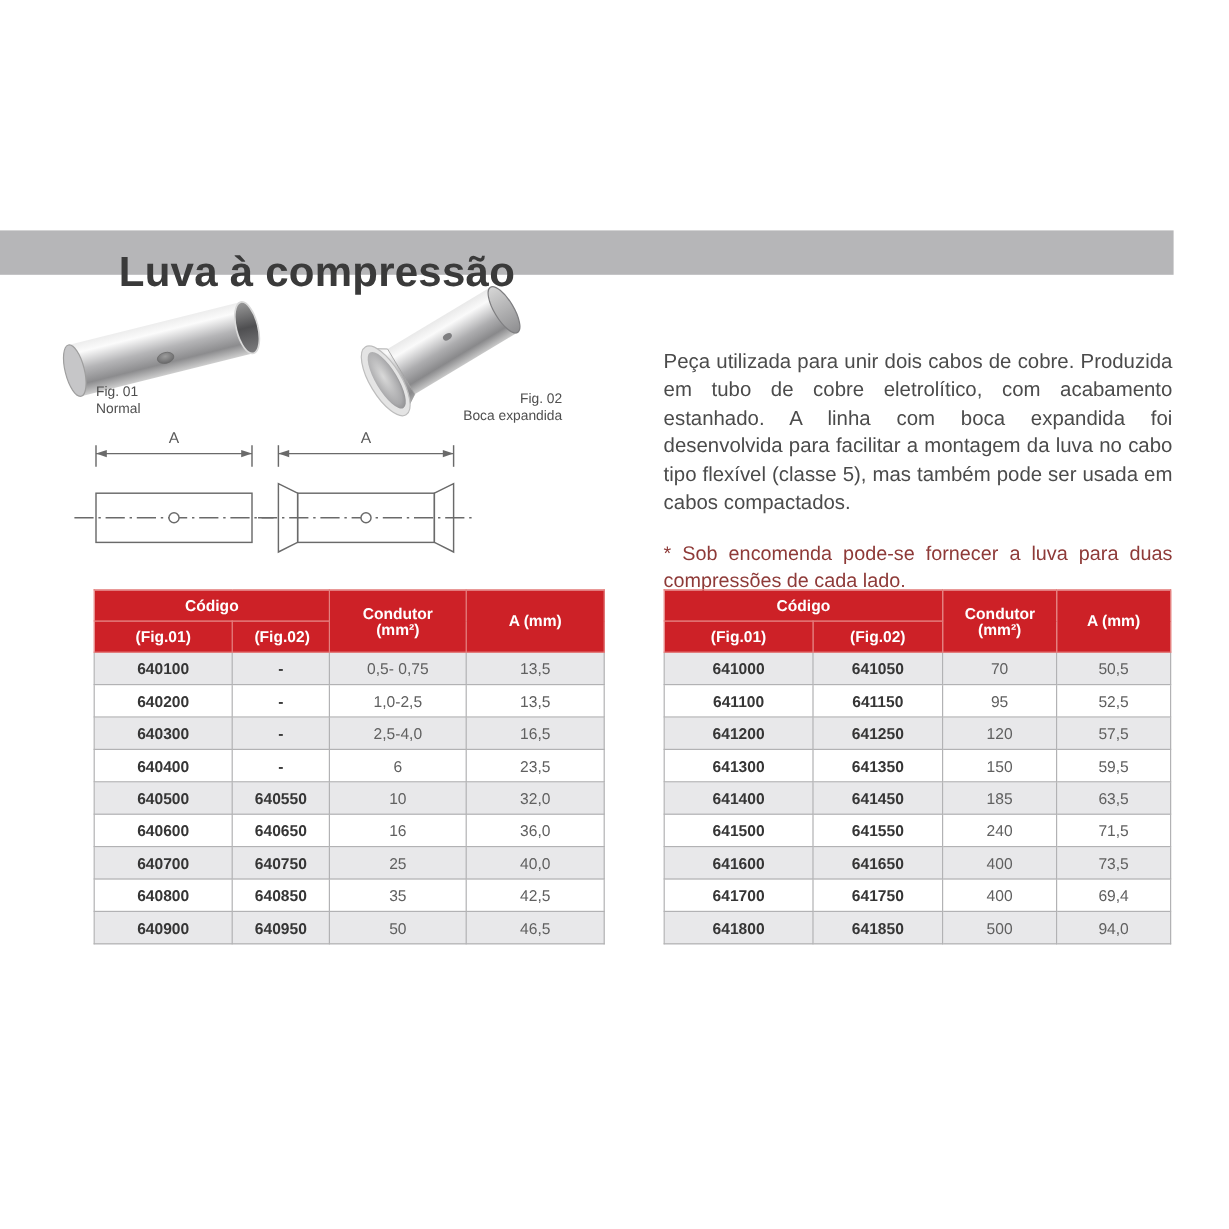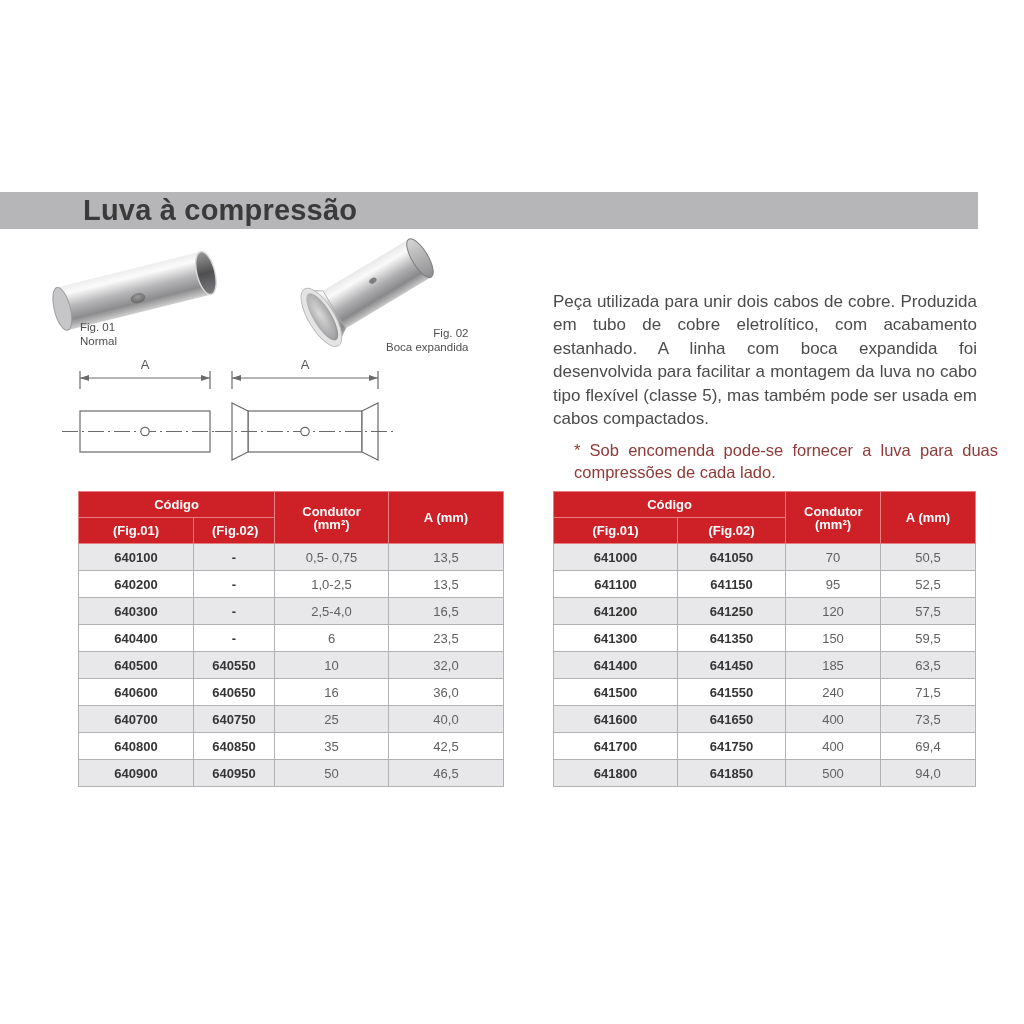--- a/index.html
+++ b/index.html
@@ -6,21 +6,21 @@
   .page{
     position:relative;width:1024px;height:1024px;background:#ffffff;
     font-family:"Liberation Sans","DejaVu Sans",sans-serif;overflow:hidden;
   }
   
   .title-bar{
     position:absolute;left:0;top:192px;width:978px;height:37px;
     background:#b6b6b8;
   }
   .title-bar h1{
-    margin:0;padding-left:83px;font-size:29px;font-weight:bold;
+    margin:16px;padding-left:83px;font-size:35px;font-weight:bold;
     color:#3a3a3a;line-height:37px;letter-spacing:0.2px;
   }
   
   .photo{position:absolute;}
   .photo-fig1{left:48px;top:238px;width:180px;height:100px;}
   .photo-fig2{left:292px;top:224px;width:160px;height:126px;}
   .fig-caption{
     position:absolute;font-size:11.5px;line-height:14px;color:#4f4f4f;
   }
   .fig-caption-1{left:80px;top:320px;}
@@ -30,24 +30,23 @@
   .tech-drawing text{
     font-family:"Liberation Sans",sans-serif;font-size:13px;fill:#5a5a5a;
   }
   
   .description{
     position:absolute;left:553px;top:273px;width:424px;
     font-size:17px;line-height:23.4px;color:#4b4b4b;
     text-align:justify;
   }
   .note{
-    position:absolute;left:553px;top:422px;width:424px;
+    position:absolute;left:553px;top:434px;width:424px;
     font-size:16.5px;line-height:22px;color:#8e3a38;
     text-align:justify;
-    margin-left:21px;
   }
   
   .spec-table{
     position:absolute;top:491px;border-collapse:collapse;table-layout:fixed;
     font-size:13px;border:1px solid #8f8f8f;
   }
   .spec-table-1{left:78px;width:425px;}
   .spec-table-2{left:553px;width:422px;}
   .spec-table th{
     background:#cd2127;color:#ffffff;font-weight:bold;

